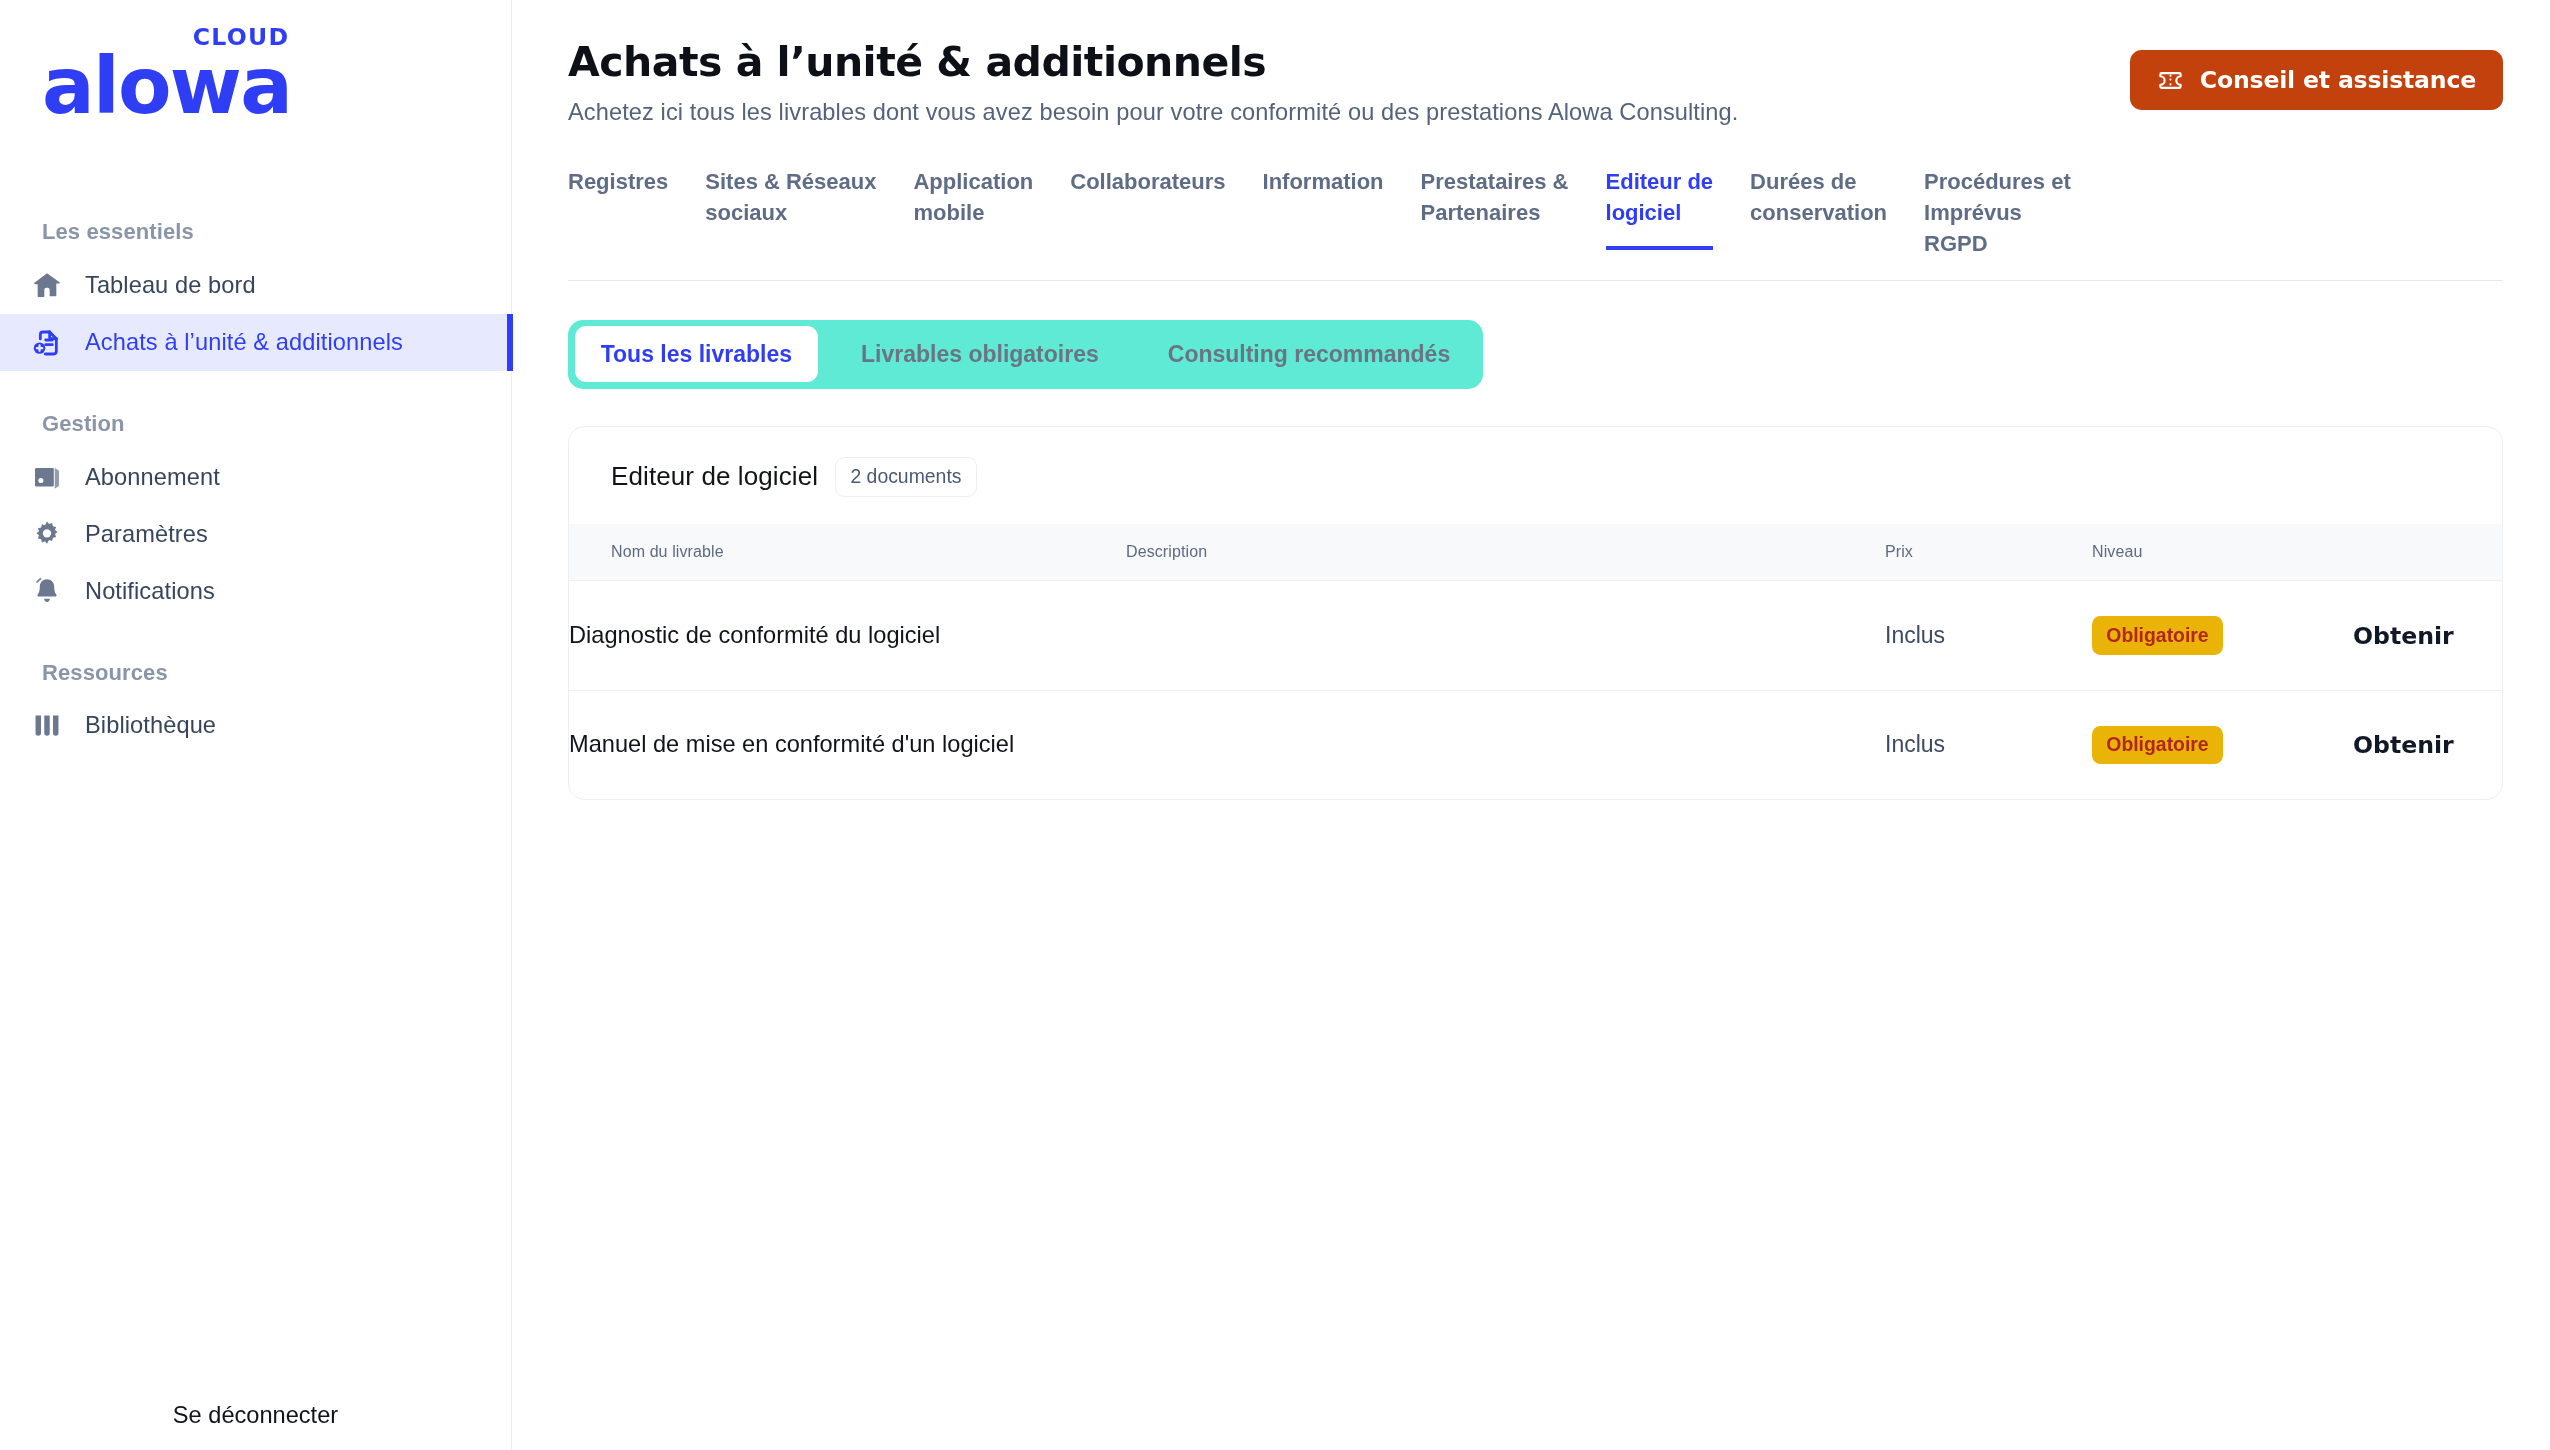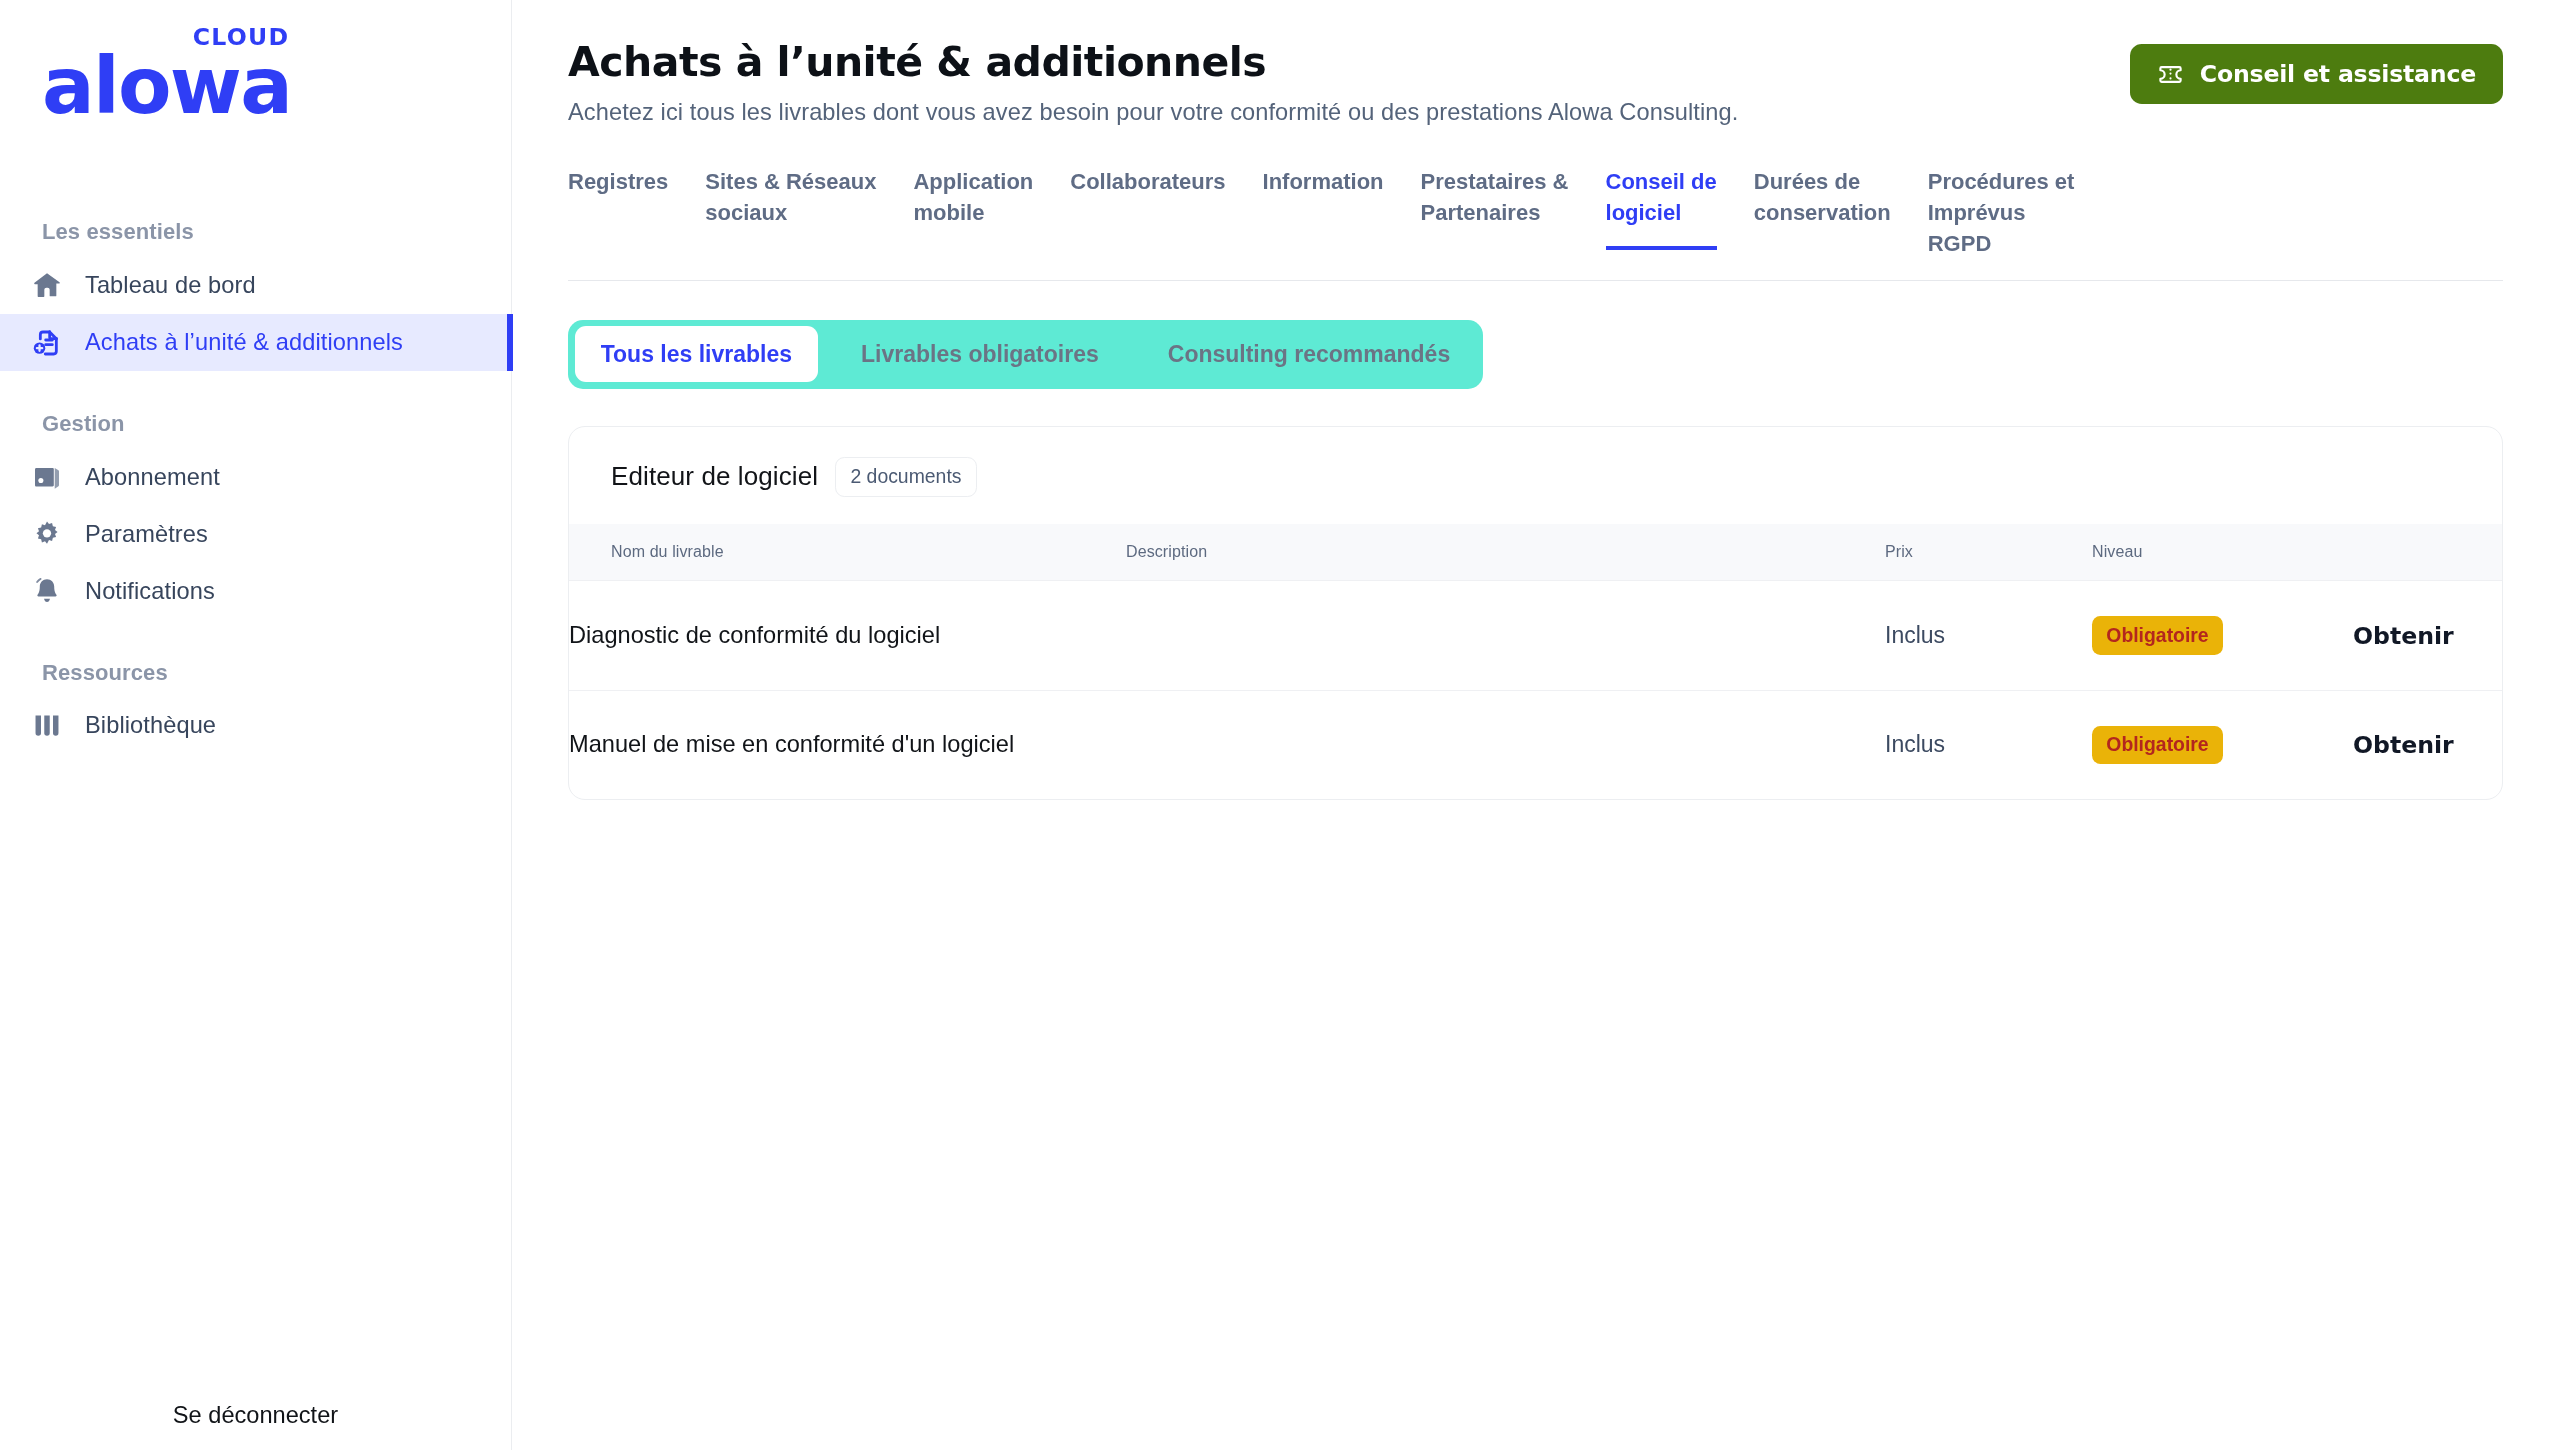--- a/index.html
+++ b/index.html
@@ -156,33 +156,33 @@
     font-size: 23.6px;
     color: #54637a;
     font-weight: 400;
     letter-spacing: 0.1px;
   }
 
   .support-btn {
     display: inline-flex;
     align-items: center;
     gap: 16px;
-    background: #4d7c0f;
+    background: #c2410c;
     color: #ffffff;
     border: none;
     border-radius: 11.8px;
     padding: 16px 27px;
     font-size: 23.6px;
     font-weight: 700;
     font-family: "DejaVu Sans", sans-serif;
     letter-spacing: -0.2px;
     cursor: pointer;
     white-space: nowrap;
     flex: 0 0 auto;
-    margin-top: 5px;
+    margin-top: 11px;
   }
   .support-btn svg { display: block; }
 
   
   .cat-tabs {
     display: flex;
     align-items: flex-start;
     gap: 0;
     margin-top: 40px;
     border-bottom: 1.7px solid #e6e8ec;
@@ -456,21 +456,21 @@
     <nav class="cat-tabs">
       <button class="cat-tab">Registres</button>
       <button class="cat-tab">Sites &amp; Réseaux
 sociaux</button>
       <button class="cat-tab">Application
 mobile</button>
       <button class="cat-tab">Collaborateurs</button>
       <button class="cat-tab">Information</button>
       <button class="cat-tab">Prestataires &amp;
 Partenaires</button>
-      <button class="cat-tab active">Conseil de
+      <button class="cat-tab active">Editeur de
 logiciel</button>
       <button class="cat-tab">Durées de
 conservation</button>
       <button class="cat-tab">Procédures et Imprévus
 RGPD</button>
     </nav>
 
     
     <div class="seg-wrap">
       <button class="seg-btn active">Tous les livrables</button>

